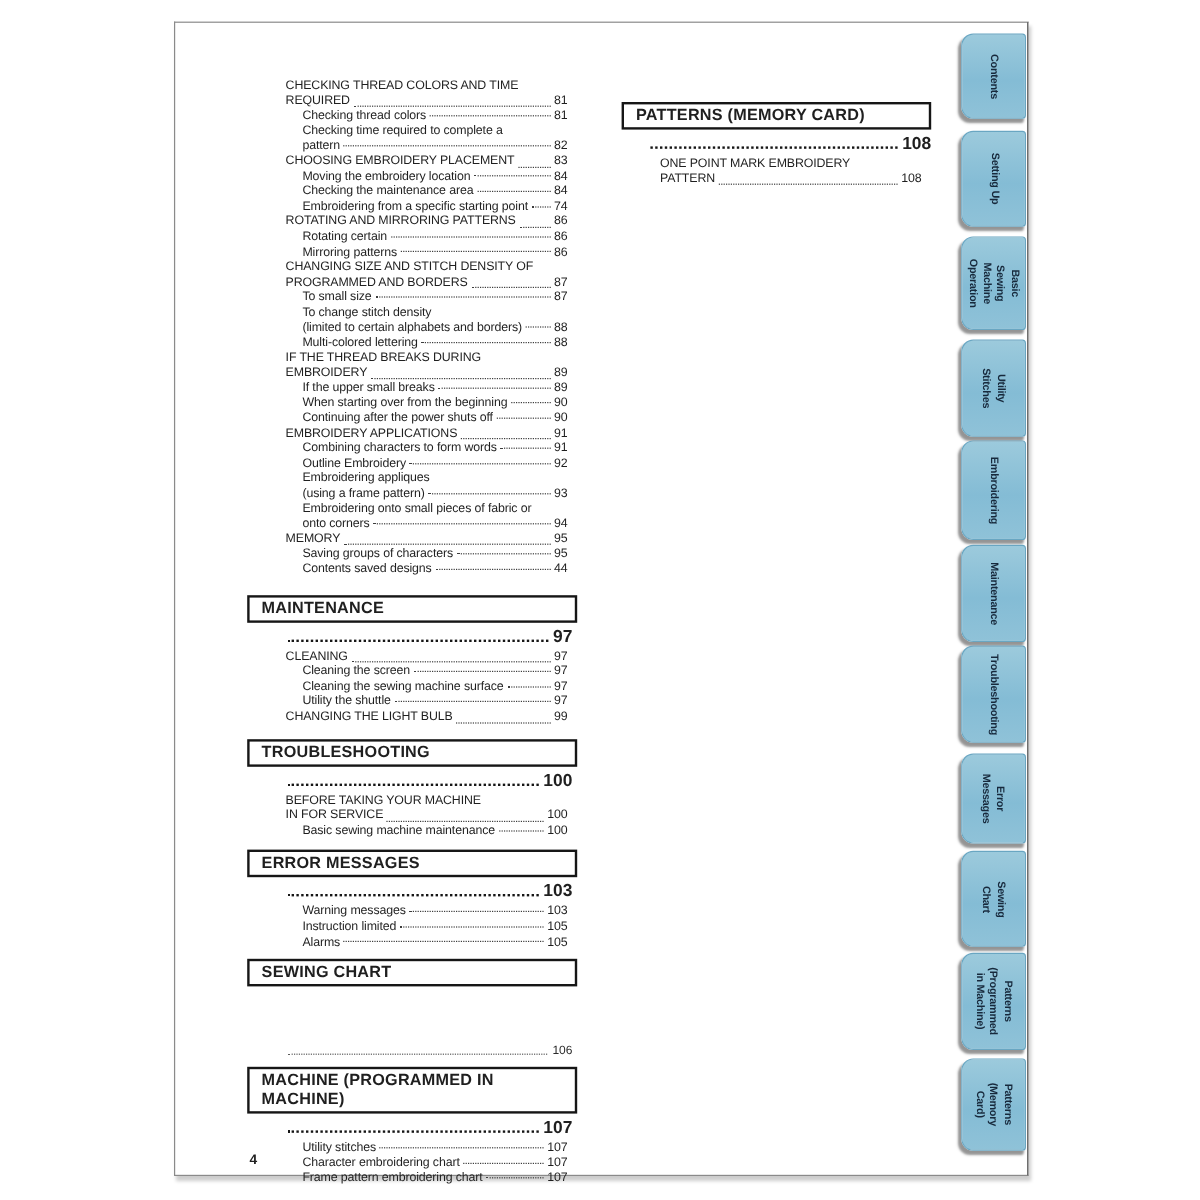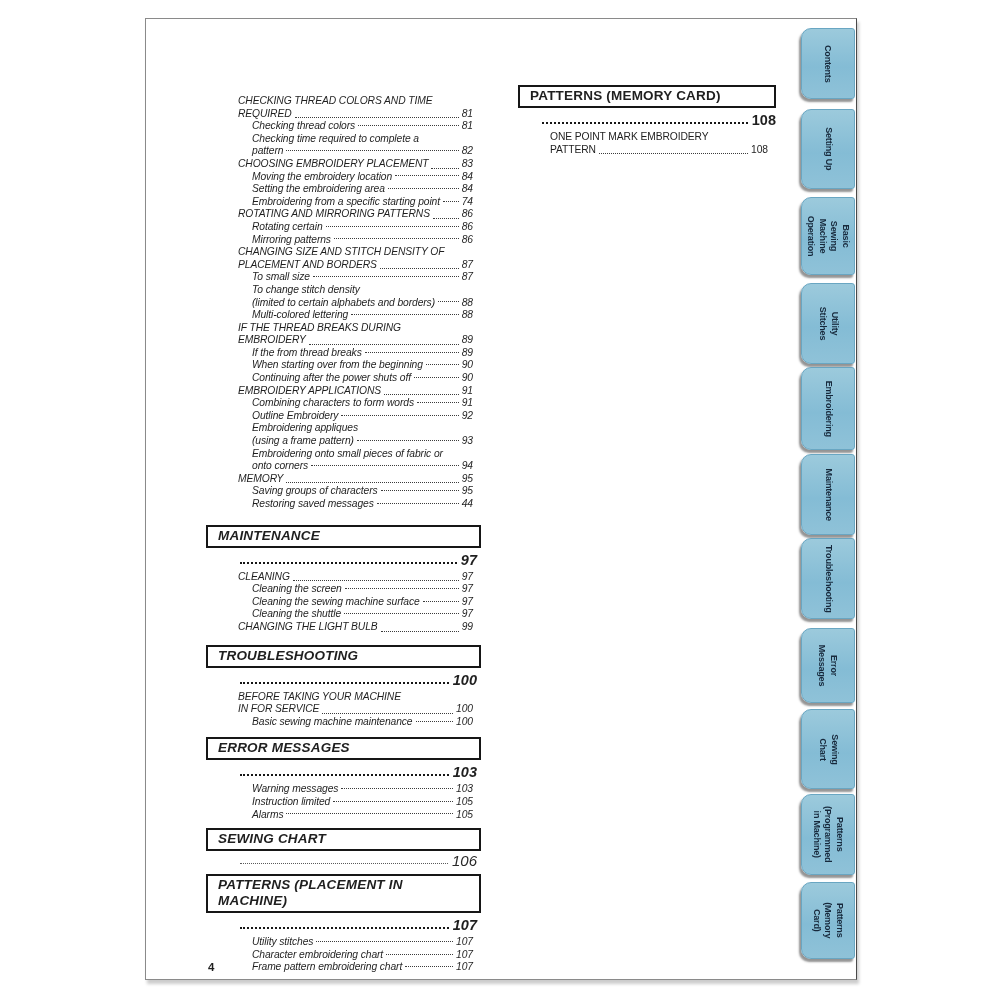--- a/index.html
+++ b/index.html
@@ -5,42 +5,42 @@
   html,body{margin:0;padding:0;background:#ffffff;}
   #root{position:relative;width:1000px;height:1000px;overflow:hidden;background:#ffffff;
         font-family:"Liberation Sans","DejaVu Sans",sans-serif;color:#1f1f1f;}
 
   
   .sheet{position:absolute;left:145px;top:18px;width:710px;height:960px;
          background:#ffffff;border:1px solid #8a8a8a;border-right:1px solid #4a4a4a;
          box-shadow:2px 4px 3px rgba(0,0,0,0.20);}
 
   .col{position:absolute;}
-  .col-left{left:60px;top:76px;width:275px;font-style:italic;}
+  .col-left{left:60px;top:47px;width:275px;}
   .col-right{left:372px;top:66px;width:258px;}
 
   
   .row{display:flex;align-items:flex-end;font-size:10.3px;line-height:12.6px;
        letter-spacing:-0.1px;padding-right:8px;}
   .pre{font-size:10.3px;line-height:12.6px;letter-spacing:-0.1px;white-space:nowrap;}
   .lvl1{padding-left:32px;}
   .lvl2{padding-left:46px;align-items:center;}
   .row .t{white-space:nowrap;}
   .leader{flex:1;min-width:5px;border-bottom:1px dotted #3c3c3c;margin:0 3px 2px 3px;}
   .pg{white-space:nowrap;}
 
   
   .section-box{border:2px solid #161616;padding:1px 6px 2px 10px;font-weight:bold;
                font-size:13.5px;line-height:16px;letter-spacing:0.2px;white-space:pre-line;}
   .chapter-row{display:flex;align-items:flex-end;padding-left:34px;padding-right:4px;
                margin:4px 0 3px 0;}
   .chapter-row .leader{border-bottom:2px dotted #161616;margin:0 4px 4px 0;}
   .chapter-row .pg{font-weight:bold;font-size:14.5px;line-height:16px;}
   .chapter-row.thin .leader{border-bottom:1px dotted #5a5a5a;margin-bottom:3px;}
-  .chapter-row.thin .pg{font-weight:normal;font-size:15px;line-height:12px;color:#2a2a2a;}
+  .chapter-row.thin .pg{font-weight:normal;font-size:10px;line-height:12px;color:#2a2a2a;margin-top:44px;}
   .col-right .chapter-row{padding-left:24px;padding-right:0;}
 
   .page-num{position:absolute;left:62px;top:942px;font-size:11.5px;font-weight:bold;}
 
   
   .tab{position:absolute;left:801px;width:52px;background:#8abfd7;
        border:1px solid #69a6c2;border-radius:10px 3px 3px 10px;
        box-shadow:-2px 3px 2px rgba(60,60,60,0.55);
        display:flex;align-items:center;justify-content:center;z-index:5;
        background:linear-gradient(180deg,#9ccadc 0%,#84bcd5 55%,#8fc2d8 100%);}
@@ -76,21 +76,21 @@
             <div class="t">CHOOSING EMBROIDERY PLACEMENT</div>
             <div class="leader"></div>
             <div class="pg">83</div>
           </div>
           <div class="row lvl2">
             <div class="t">Moving the embroidery location</div>
             <div class="leader"></div>
             <div class="pg">84</div>
           </div>
           <div class="row lvl2">
-            <div class="t">Setting the embroidering area</div>
+            <div class="t">Checking the maintenance area</div>
             <div class="leader"></div>
             <div class="pg">84</div>
           </div>
           <div class="row lvl2">
             <div class="t">Embroidering from a specific starting point</div>
             <div class="leader"></div>
             <div class="pg">74</div>
           </div>
           <div class="row lvl1">
             <div class="t">ROTATING AND MIRRORING PATTERNS</div>
@@ -102,21 +102,21 @@
             <div class="leader"></div>
             <div class="pg">86</div>
           </div>
           <div class="row lvl2">
             <div class="t">Mirroring patterns</div>
             <div class="leader"></div>
             <div class="pg">86</div>
           </div>
           <div class="pre lvl1">CHANGING SIZE AND STITCH DENSITY OF</div>
           <div class="row lvl1">
-            <div class="t">PLACEMENT AND BORDERS</div>
+            <div class="t">PROGRAMMED AND BORDERS</div>
             <div class="leader"></div>
             <div class="pg">87</div>
           </div>
           <div class="row lvl2">
             <div class="t">To small size</div>
             <div class="leader"></div>
             <div class="pg">87</div>
           </div>
           <div class="pre lvl2">To change stitch density</div>
           <div class="row lvl2">
@@ -129,21 +129,21 @@
             <div class="leader"></div>
             <div class="pg">88</div>
           </div>
           <div class="pre lvl1">IF THE THREAD BREAKS DURING</div>
           <div class="row lvl1">
             <div class="t">EMBROIDERY</div>
             <div class="leader"></div>
             <div class="pg">89</div>
           </div>
           <div class="row lvl2">
-            <div class="t">If the from thread breaks</div>
+            <div class="t">If the upper small breaks</div>
             <div class="leader"></div>
             <div class="pg">89</div>
           </div>
           <div class="row lvl2">
             <div class="t">When starting over from the beginning</div>
             <div class="leader"></div>
             <div class="pg">90</div>
           </div>
           <div class="row lvl2">
             <div class="t">Continuing after the power shuts off</div>
@@ -181,21 +181,21 @@
             <div class="t">MEMORY</div>
             <div class="leader"></div>
             <div class="pg">95</div>
           </div>
           <div class="row lvl2">
             <div class="t">Saving groups of characters</div>
             <div class="leader"></div>
             <div class="pg">95</div>
           </div>
           <div class="row lvl2">
-            <div class="t">Restoring saved messages</div>
+            <div class="t">Contents saved designs</div>
             <div class="leader"></div>
             <div class="pg">44</div>
           </div>
         </div>
         <div class="section" style="margin-top: 14px;">
           <div class="section-box">MAINTENANCE</div>
           <div class="chapter-row">
             <div class="leader"></div>
             <div class="pg">97</div>
           </div>
@@ -208,21 +208,21 @@
             <div class="t">Cleaning the screen</div>
             <div class="leader"></div>
             <div class="pg">97</div>
           </div>
           <div class="row lvl2">
             <div class="t">Cleaning the sewing machine surface</div>
             <div class="leader"></div>
             <div class="pg">97</div>
           </div>
           <div class="row lvl2">
-            <div class="t">Cleaning the shuttle</div>
+            <div class="t">Utility the shuttle</div>
             <div class="leader"></div>
             <div class="pg">97</div>
           </div>
           <div class="row lvl1">
             <div class="t">CHANGING THE LIGHT BULB</div>
             <div class="leader"></div>
             <div class="pg">99</div>
           </div>
         </div>
         <div class="section" style="margin-top: 11px;">
@@ -266,21 +266,21 @@
           </div>
         </div>
         <div class="section" style="margin-top: 7px;">
           <div class="section-box">SEWING CHART</div>
           <div class="chapter-row thin">
             <div class="leader"></div>
             <div class="pg">106</div>
           </div>
         </div>
         <div class="section" style="margin-top: 7px;">
-          <div class="section-box">PATTERNS (PLACEMENT IN
+          <div class="section-box">MACHINE (PROGRAMMED IN
 MACHINE)</div>
           <div class="chapter-row">
             <div class="leader"></div>
             <div class="pg">107</div>
           </div>
           <div class="row lvl2">
             <div class="t">Utility stitches</div>
             <div class="leader"></div>
             <div class="pg">107</div>
           </div>

